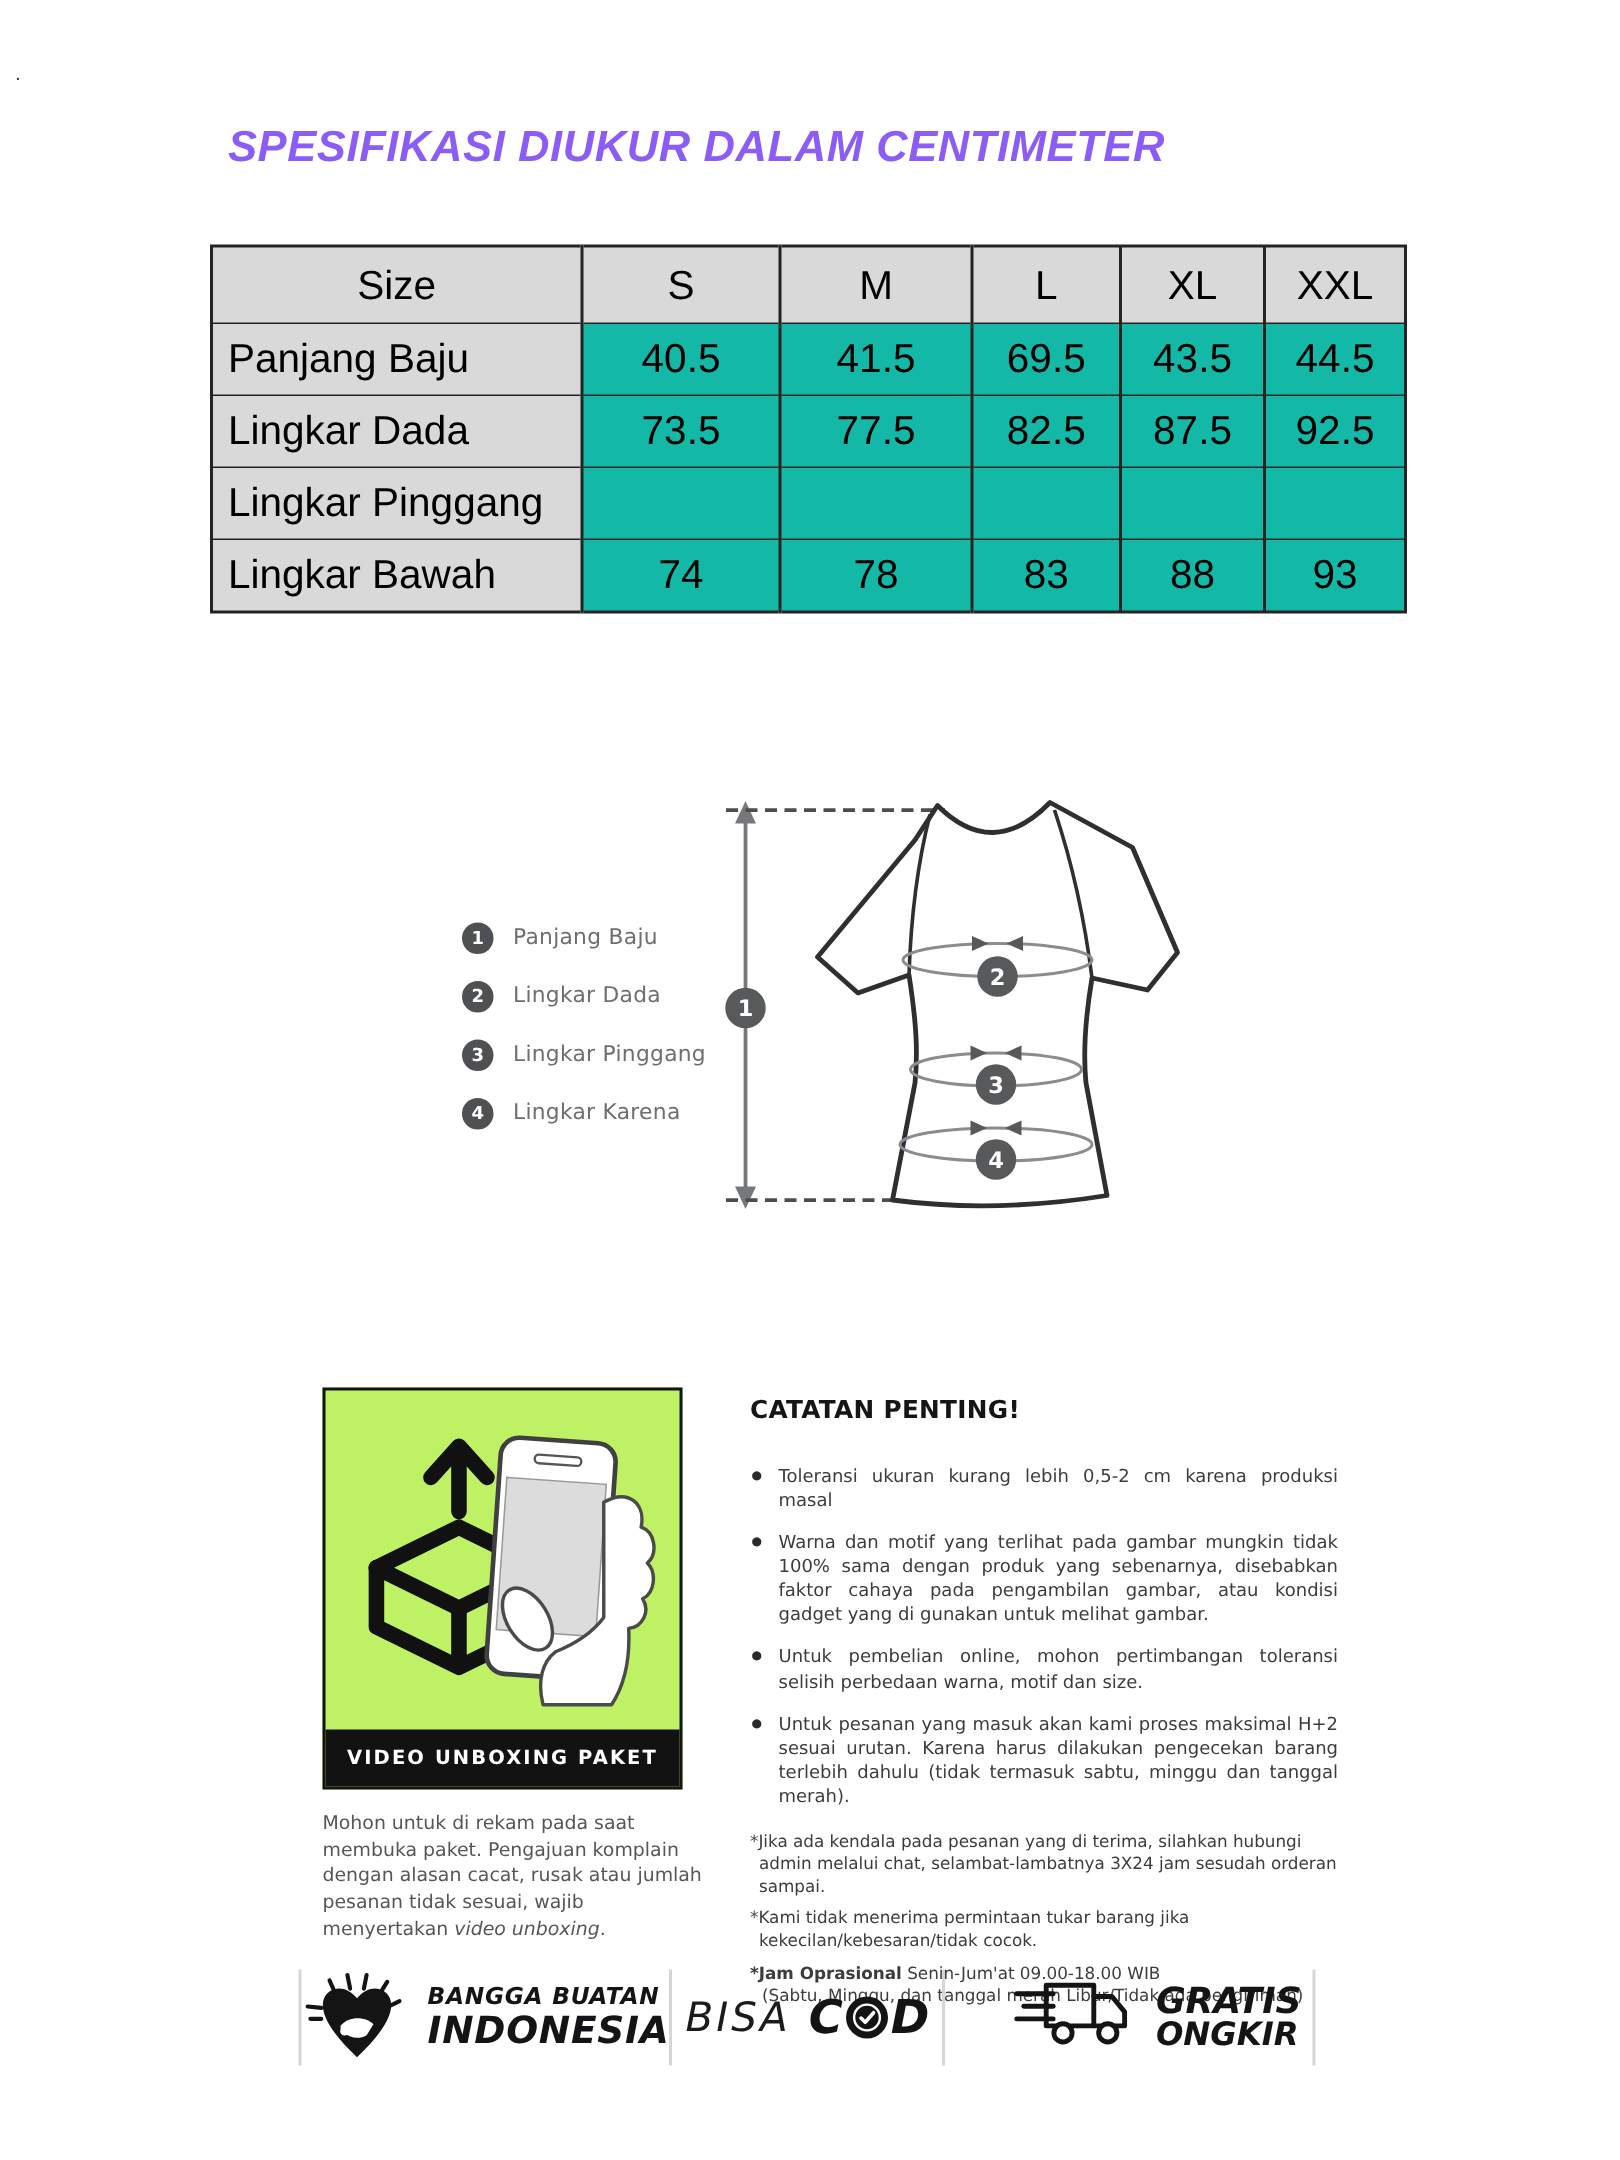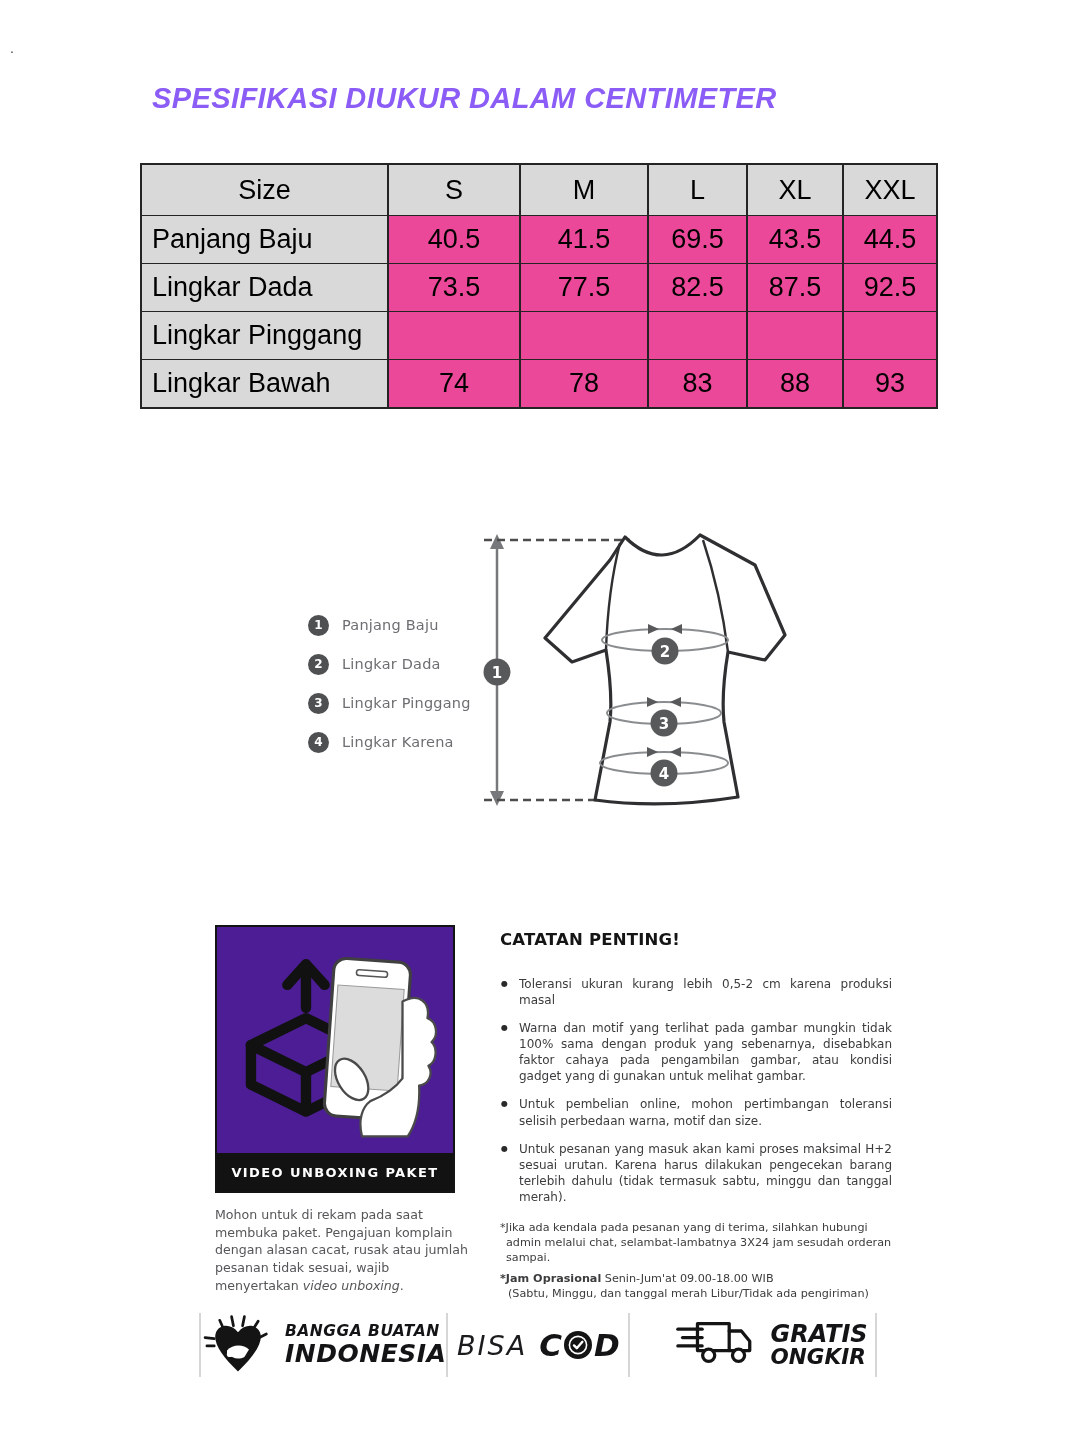--- a/index.html
+++ b/index.html
@@ -8,40 +8,40 @@
   .stray{position:absolute;left:10px;top:40px;font-size:14px;color:#3a3a3a;}
 
   
   .title{position:absolute;left:152px;top:82px;margin:0;font-size:29px;font-weight:bold;
          letter-spacing:.4px;color:#8b5cf6;font-family:"Liberation Sans",sans-serif;font-style:italic;}
 
   
   .size-table{position:absolute;left:140px;top:163px;width:796px;border-collapse:collapse;
               table-layout:fixed;font-family:"Liberation Sans",sans-serif;}
   .size-table th,.size-table td{border:2px solid #242424;border-top-width:1.5px;border-bottom-width:1.5px;
-              height:47px;font-size:27px;font-weight:normal;text-align:center;color:#000;padding:0;background:#ec4899;}
+              height:47px;font-size:27px;font-weight:normal;text-align:center;color:#000;padding:0;background:#14b8a6;}
   .size-table thead th{height:50px;background:#d9d9d9;}
   .size-table td.rowlabel{background:#d9d9d9;text-align:left;padding-left:10px;}
   .size-table{border:2px solid #242424;}
 
   
   .legend{position:absolute;left:308px;top:614px;display:flex;flex-direction:column;gap:17px;
           font-family:"DejaVu Sans",sans-serif;}
   .legend-item{display:flex;align-items:center;gap:13px;height:22px;}
   .lcirc{width:21px;height:21px;border-radius:50%;background:#4f5052;color:#fff;font-size:12px;
          font-weight:bold;display:flex;align-items:center;justify-content:center;flex:none;}
   .llabel{font-size:14.5px;color:#6d6e71;letter-spacing:.2px;}
 
   
   .shirt-svg{position:absolute;left:460px;top:520px;}
   .marker-num{font-family:"DejaVu Sans",sans-serif;font-weight:bold;font-size:15px;fill:#fff;}
 
   
   .unbox-card{position:absolute;left:215px;top:925px;width:240px;height:268px;
-              border:2.5px solid #141414;background:#4c1d95;box-sizing:border-box;}
+              border:2.5px solid #141414;background:#bef264;box-sizing:border-box;}
   .unbox-illu{position:absolute;left:8px;top:6px;}
   .unbox-banner{position:absolute;left:0;right:0;bottom:0;height:38px;background:#121212;color:#fff;
                 display:flex;align-items:center;justify-content:center;font-family:"DejaVu Sans",sans-serif;
                 font-size:13px;font-weight:bold;letter-spacing:1.4px;}
   .unbox-note{position:absolute;left:215px;top:1206px;width:260px;margin:0;
               font-family:"DejaVu Sans",sans-serif;font-size:12.6px;line-height:1.4;color:#555658;}
   .unbox-note em{font-style:italic;}
 
   
   .notes{position:absolute;left:500px;top:930px;width:392px;font-family:"DejaVu Sans",sans-serif;color:#3c3c3e;}
@@ -235,20 +235,21 @@
   <div class="notes">
     <h2>CATATAN PENTING!</h2>
     <ul>
       <li>Toleransi ukuran kurang lebih 0,5-2 cm karena produksi masal</li>
       <li>Warna dan motif yang terlihat pada gambar mungkin tidak 100% sama dengan produk yang sebenarnya, disebabkan faktor cahaya pada pengambilan gambar, atau kondisi gadget yang di gunakan untuk melihat gambar.</li>
       <li>Untuk pembelian online, mohon pertimbangan toleransi selisih perbedaan warna, motif dan size.</li>
       <li>Untuk pesanan yang masuk akan kami proses maksimal H+2 sesuai urutan. Karena harus dilakukan pengecekan barang terlebih dahulu (tidak termasuk sabtu, minggu dan tanggal merah).</li>
     </ul>
     <div class="footnotes">
       <p>*Jika ada kendala pada pesanan yang di terima, silahkan hubungi admin melalui chat, selambat-lambatnya 3X24 jam sesudah orderan sampai.</p>
+      <p>*Kami tidak menerima permintaan tukar barang jika kekecilan/kebesaran/tidak cocok.</p>
       <p><b>*Jam Oprasional</b><span> Senin-Jum'at 09.00-18.00 WIB</span><span class="fn-line2">(Sabtu, Minggu, dan tanggal merah Libur/Tidak ada pengiriman)</span></p>
     </div>
   </div>
 
   <div class="footer">
     <div class="fdiv"></div>
 
     <div class="badge badge-1">
       <svg width="74" height="64" viewBox="0 0 80 70">
         <g stroke="#141414" stroke-width="3" stroke-linecap="round">

